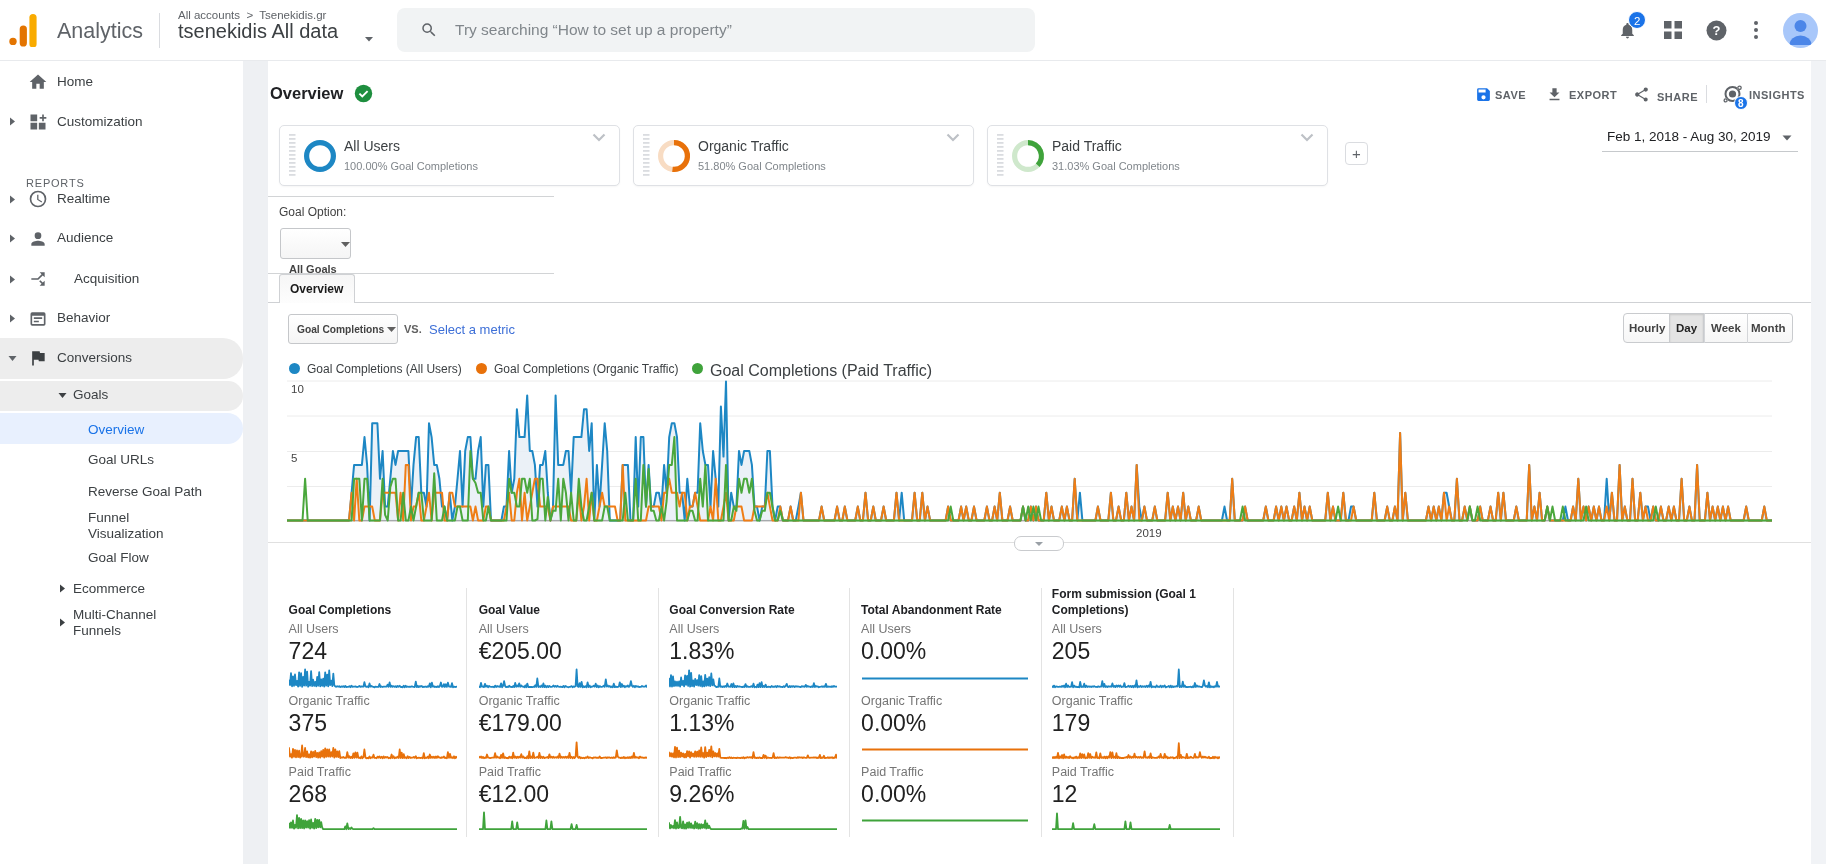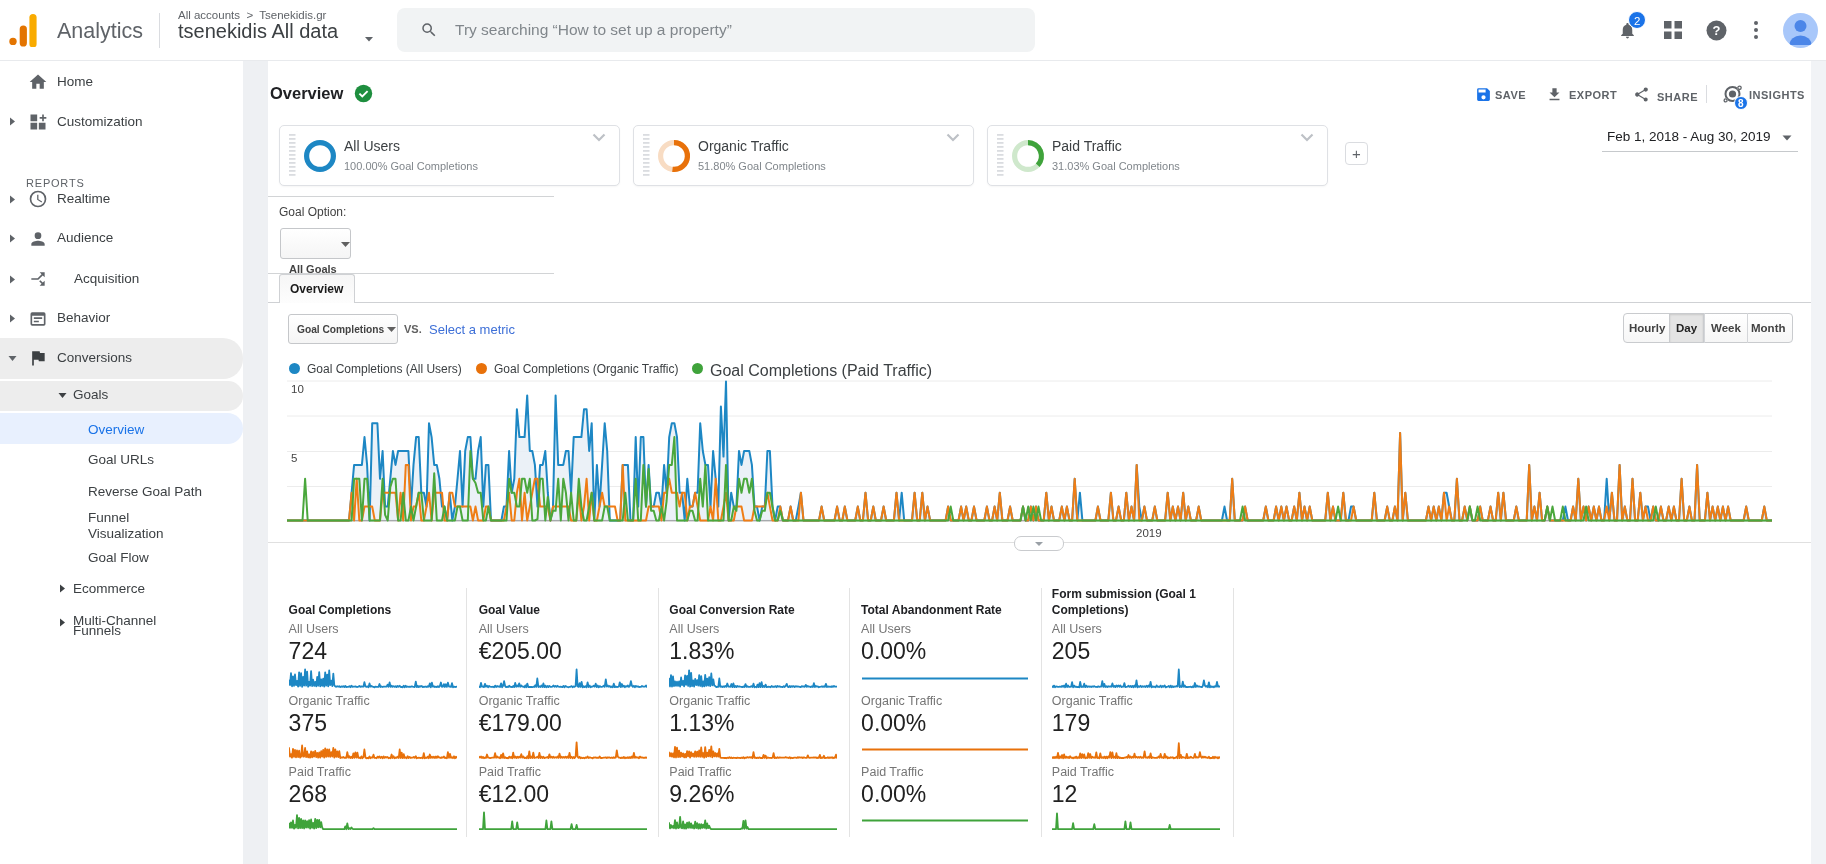--- a/index.html
+++ b/index.html
@@ -132,21 +132,21 @@
 <div class="txt" style="left:88px;top:509.5px;font-size:13.5px;color:#3c4043;">Funnel</div>
 <div class="txt" style="left:88px;top:525.5px;font-size:13.5px;color:#3c4043;">Visualization</div>
 <div class="txt" style="left:88px;top:550px;font-size:13.5px;color:#3c4043;">Goal Flow</div>
 <svg class="abs" style="left:58px;top:583px;" width="9" height="11" viewBox="0 0 9 11">
       <path d="M2 1.5 L7 5.5 L2 9.5 Z" fill="#3c4043"></path>
     </svg>
 <div class="txt" style="left:73px;top:581px;font-size:13.5px;color:#3c4043;">Ecommerce</div>
 <svg class="abs" style="left:58px;top:617px;" width="9" height="11" viewBox="0 0 9 11">
       <path d="M2 1.5 L7 5.5 L2 9.5 Z" fill="#3c4043"></path>
     </svg>
-<div class="txt" style="left:73px;top:607px;font-size:13.5px;color:#3c4043;margin-top:6px;">Multi-Channel</div>
+<div class="txt" style="left:73px;top:607px;font-size:13.5px;color:#3c4043;">Multi-Channel</div>
 <div class="txt" style="left:73px;top:623px;font-size:13.5px;color:#3c4043;">Funnels</div>
 
 <div class="txt" style="left:270px;top:84px;font-size:16.5px;font-weight:bold;color:#202124;">Overview</div>
 <svg class="abs" style="left:354px;top:84px;" width="19" height="19" viewBox="0 0 19 19">
   <circle cx="9.5" cy="9.5" r="8.7" fill="#1e8e3e"></circle>
   <path d="M5.4 9.6 L8.3 12.5 L13.6 7.2" stroke="#fff" stroke-width="1.9" fill="none"></path>
 </svg>
 
 <svg class="abs" style="left:1475px;top:86px;" width="17" height="17" viewBox="0 0 24 24">
       <path fill="#1a73e8" d="M17 3H5a2 2 0 0 0-2 2v14a2 2 0 0 0 2 2h14a2 2 0 0 0 2-2V7l-4-4zm-5 16a3 3 0 1 1 0-6 3 3 0 0 1 0 6zm3-10H5V5h10v4z"></path>

